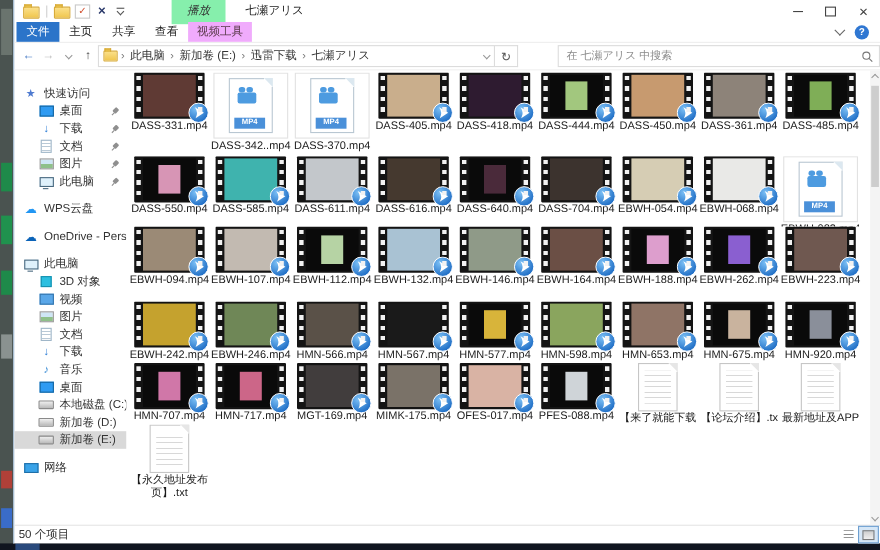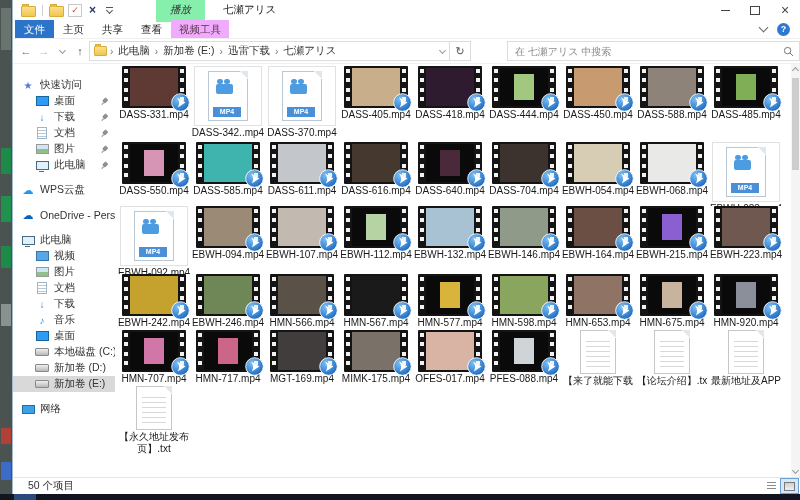--- a/index.html
+++ b/index.html
@@ -135,21 +135,21 @@
 
   
   .vscroll{position:absolute;right:0;top:0;bottom:0;width:9px;background:#f4f4f4;}
   .varrow{position:absolute;left:2px;width:4px;height:4px;border-right:1px solid #9a9a9a;border-bottom:1px solid #9a9a9a;}
   .varrow.up{top:4px;transform:rotate(-135deg);}
   .varrow.down{bottom:4px;transform:rotate(45deg);}
   .vthumb{position:absolute;left:1px;right:1px;top:14px;height:92px;background:#cdcdcd;}
 
   
   .statusbar{height:16px;flex:0 0 auto;border-top:1px solid #e5e5e5;display:flex;align-items:center;
-             font-size:10.5px;color:#333;padding-left:15px;}
+             font-size:10.5px;color:#333;padding-left:4px;}
   .viewbtns{margin-left:auto;display:flex;margin-right:1px;}
   .vbtn{width:17px;height:14px;display:inline-flex;align-items:center;justify-content:center;}
   .vb-0::before{content:"";width:9px;height:7px;background:repeating-linear-gradient(180deg,#8a8a8a 0 1px,transparent 1px 3px);}
   .vb-1{border:1px solid #6d9fd0;background:#d6e7f7;}
   .vb-1::before{content:"";width:9px;height:7px;border:1px solid #7a7a7a;background:linear-gradient(#cfcfcf,#efefef);}
 </style>
 </head>
 <body>
 
 <div class="desktop-edge">
@@ -271,20 +271,25 @@
     <span class="ic ic-onedrive"></span>
     <span class="slabel">OneDrive - Persona</span>
 
   </div>
         <div class="srow" style="margin-top: 9px;">
     <span class="ic ic-pc"></span>
     <span class="slabel">此电脑</span>
 
   </div>
         <div class="srow" style="padding-left: 22px;">
+    <span class="ic ic-cube"></span>
+    <span class="slabel">3D 对象</span>
+
+  </div>
+        <div class="srow" style="padding-left: 22px;">
     <span class="ic ic-video"></span>
     <span class="slabel">视频</span>
 
   </div>
         <div class="srow" style="padding-left: 22px;">
     <span class="ic ic-pictures"></span>
     <span class="slabel">图片</span>
 
   </div>
         <div class="srow" style="padding-left: 22px;">
@@ -455,21 +460,21 @@
         <radialGradient id="bgr" cx="35%" cy="30%" r="80%">
           <stop offset="0" stop-color="#7cc0f5"></stop>
                       <stop offset="1" stop-color="#1464c0"></stop>
         </radialGradient>
       </defs>
       <circle cx="9.5" cy="9.5" r="8.8" fill="url(#bgr)" stroke="#fff" stroke-width="0.9"></circle>
       <path d="M6.2 4.6 L14.4 9.5 L6.8 14.4 Q9.6 9.7 6.2 4.6 Z" fill="#fff"></path>
     </svg>
   </div>
             </div>
-    <div class="fname">DASS-588.mp4</div>
+    <div class="fname">DASS-361.mp4</div>
   </div>
           <div class="cell">
     <div class="thumbwrap">
               <div class="film">
     <div class="inner dark">
                   <i class="poster" style="background: rgb(127, 174, 87);"></i>
                 </div>
     <svg class="badge" viewBox="0 0 19 19">
       <defs>
         <radialGradient id="bgr" cx="35%" cy="30%" r="80%">
@@ -639,32 +644,20 @@
                   <i class="fold"></i>
                   <i class="cam"></i>
                   <div class="mp4band">MP4</div>
                 </div>
   </div>
             </div>
     <div class="fname">EBWH-083.mp4</div>
   </div>
           <div class="cell">
     <div class="thumbwrap">
-              <div class="mp4tile">
-    <div class="doc">
-                  <i class="fold"></i>
-                  <i class="cam"></i>
-                  <div class="mp4band">MP4</div>
-                </div>
-  </div>
-            </div>
-    <div class="fname">EBWH-092.mp4</div>
-  </div>
-          <div class="cell">
-    <div class="thumbwrap">
               <div class="film">
     <div class="inner" style="background: rgb(155, 138, 118);"></div>
     <svg class="badge" viewBox="0 0 19 19">
       <defs>
         <radialGradient id="bgr" cx="35%" cy="30%" r="80%">
           <stop offset="0" stop-color="#7cc0f5"></stop>
                       <stop offset="1" stop-color="#1464c0"></stop>
         </radialGradient>
       </defs>
       <circle cx="9.5" cy="9.5" r="8.8" fill="url(#bgr)" stroke="#fff" stroke-width="0.9"></circle>
@@ -763,35 +756,55 @@
       <path d="M6.2 4.6 L14.4 9.5 L6.8 14.4 Q9.6 9.7 6.2 4.6 Z" fill="#fff"></path>
     </svg>
   </div>
             </div>
     <div class="fname">EBWH-164.mp4</div>
   </div>
           <div class="cell">
     <div class="thumbwrap">
               <div class="film">
     <div class="inner dark">
+                  <i class="poster" style="background: rgb(221, 158, 205);"></i>
+                </div>
+    <svg class="badge" viewBox="0 0 19 19">
+      <defs>
+        <radialGradient id="bgr" cx="35%" cy="30%" r="80%">
+          <stop offset="0" stop-color="#7cc0f5"></stop>
+                      <stop offset="1" stop-color="#1464c0"></stop>
+        </radialGradient>
+      </defs>
+      <circle cx="9.5" cy="9.5" r="8.8" fill="url(#bgr)" stroke="#fff" stroke-width="0.9"></circle>
+      <path d="M6.2 4.6 L14.4 9.5 L6.8 14.4 Q9.6 9.7 6.2 4.6 Z" fill="#fff"></path>
+    </svg>
+  </div>
+            </div>
+    <div class="fname">EBWH-188.mp4</div>
+  </div>
+          <div class="cell">
+    <div class="thumbwrap">
+              <div class="film">
+    <div class="inner dark">
                   <i class="poster" style="background: rgb(138, 95, 208);"></i>
                 </div>
     <svg class="badge" viewBox="0 0 19 19">
       <defs>
         <radialGradient id="bgr" cx="35%" cy="30%" r="80%">
           <stop offset="0" stop-color="#7cc0f5"></stop>
                       <stop offset="1" stop-color="#1464c0"></stop>
         </radialGradient>
       </defs>
       <circle cx="9.5" cy="9.5" r="8.8" fill="url(#bgr)" stroke="#fff" stroke-width="0.9"></circle>
       <path d="M6.2 4.6 L14.4 9.5 L6.8 14.4 Q9.6 9.7 6.2 4.6 Z" fill="#fff"></path>
     </svg>
   </div>
             </div>
-    <div class="fname">EBWH-215.mp4</div>
+    <div class="fname">EBWH-262.mp4</div>
   </div>
           <div class="cell">
     <div class="thumbwrap">
               <div class="film">
     <div class="inner" style="background: rgb(111, 88, 80);"></div>
     <svg class="badge" viewBox="0 0 19 19">
       <defs>
         <radialGradient id="bgr" cx="35%" cy="30%" r="80%">
           <stop offset="0" stop-color="#7cc0f5"></stop>
                       <stop offset="1" stop-color="#1464c0"></stop>

